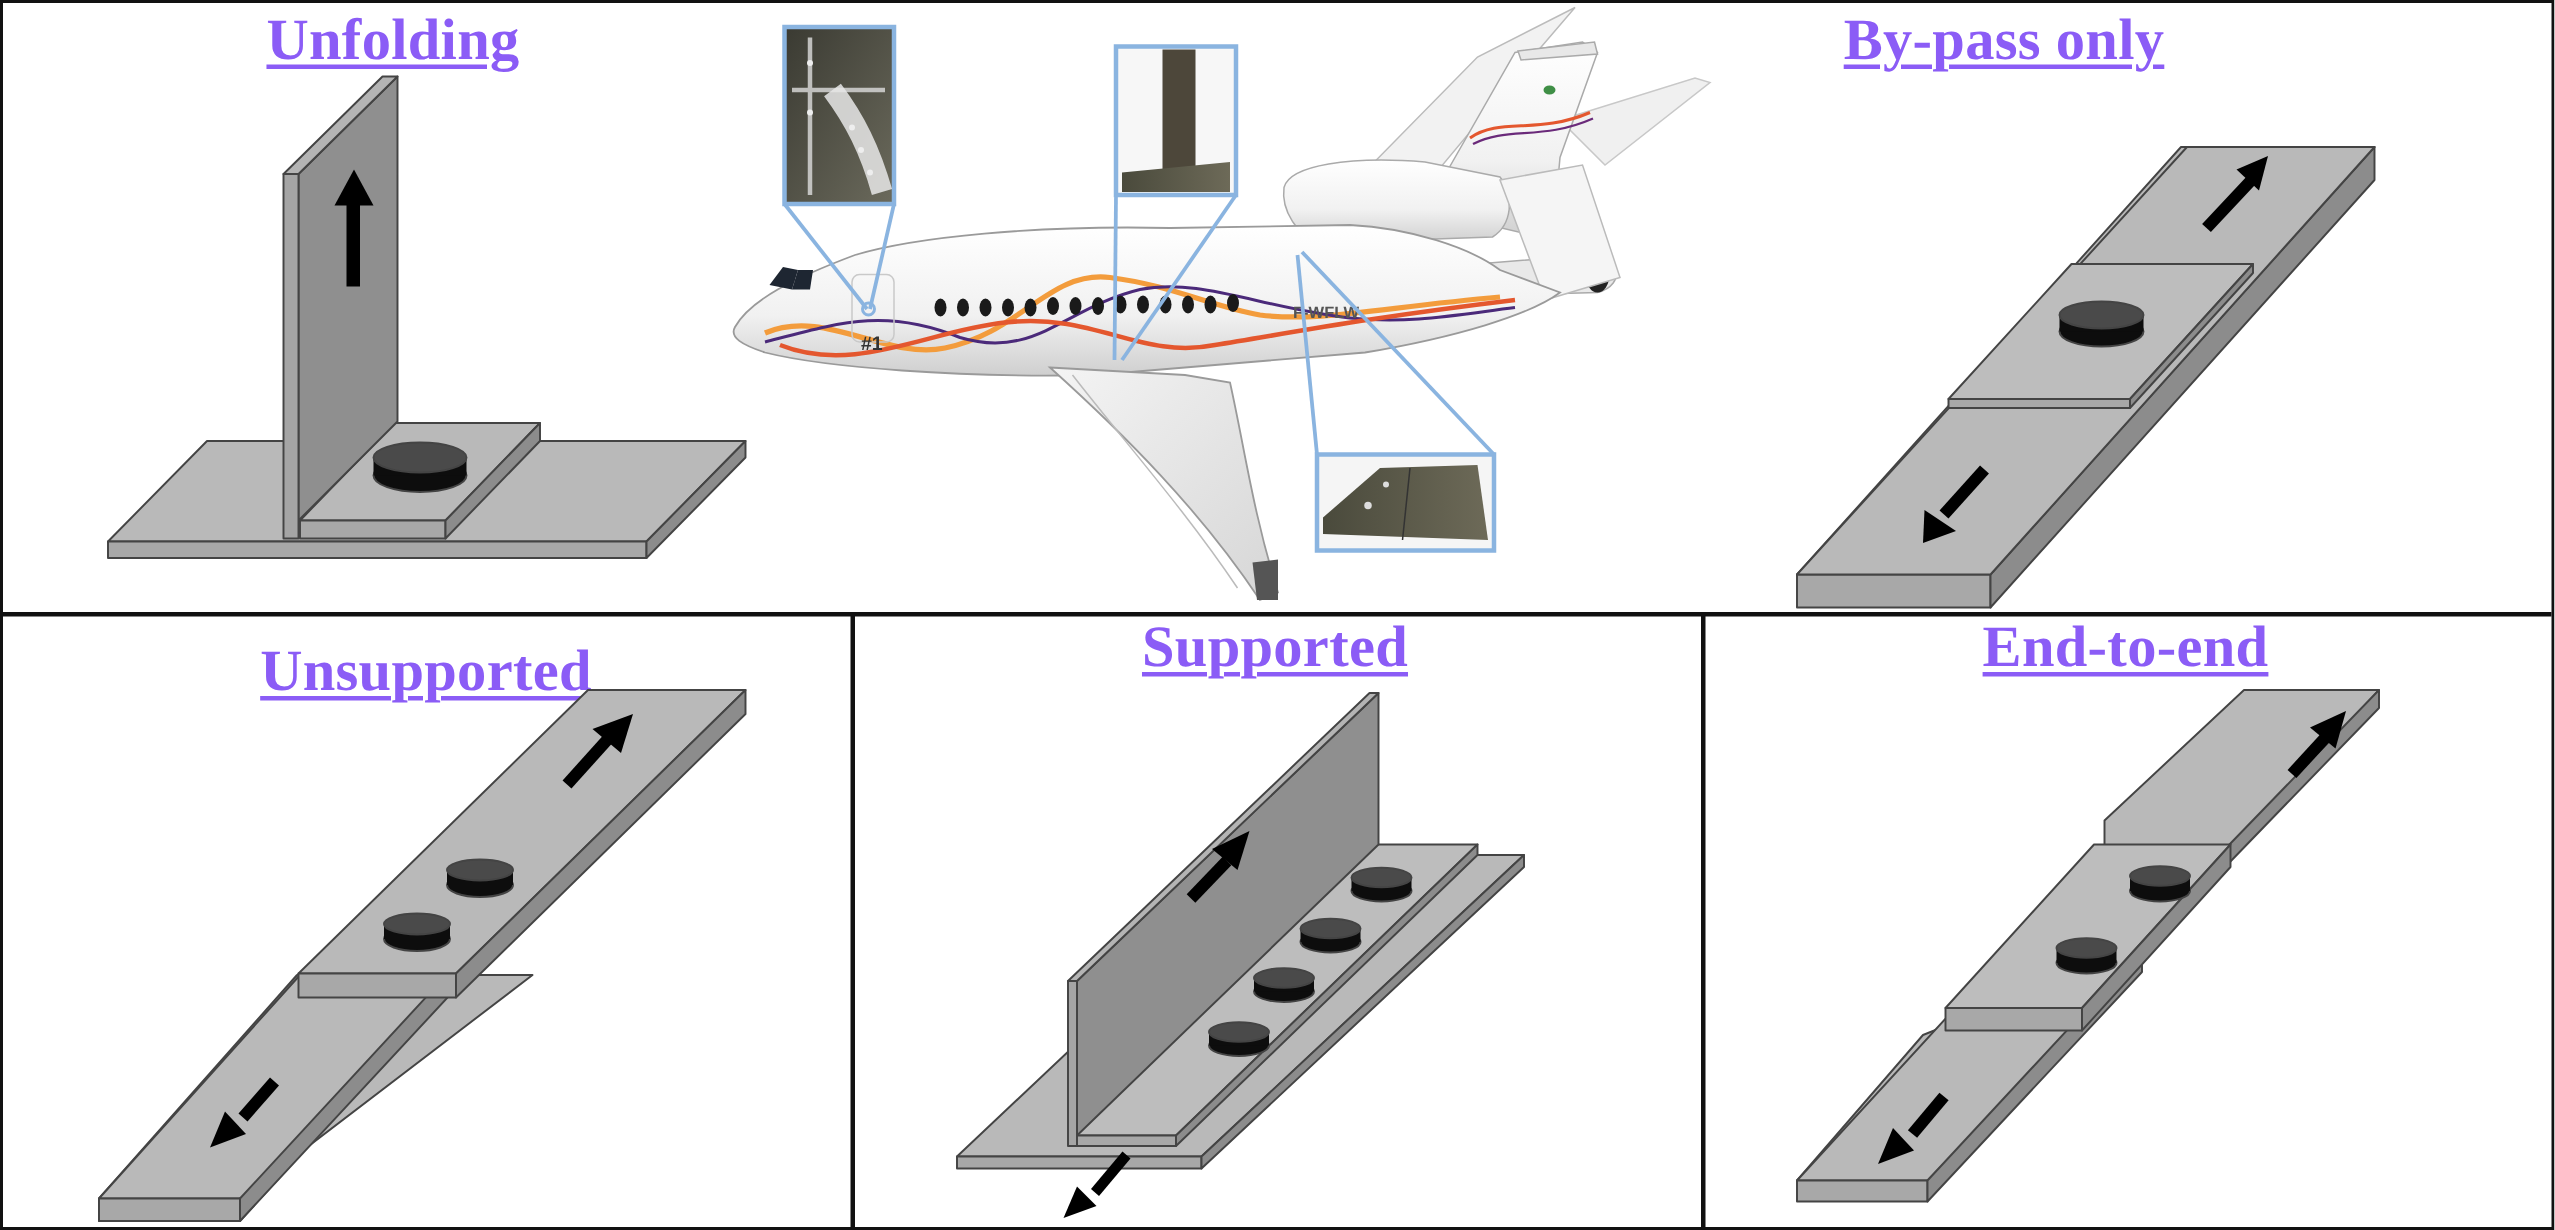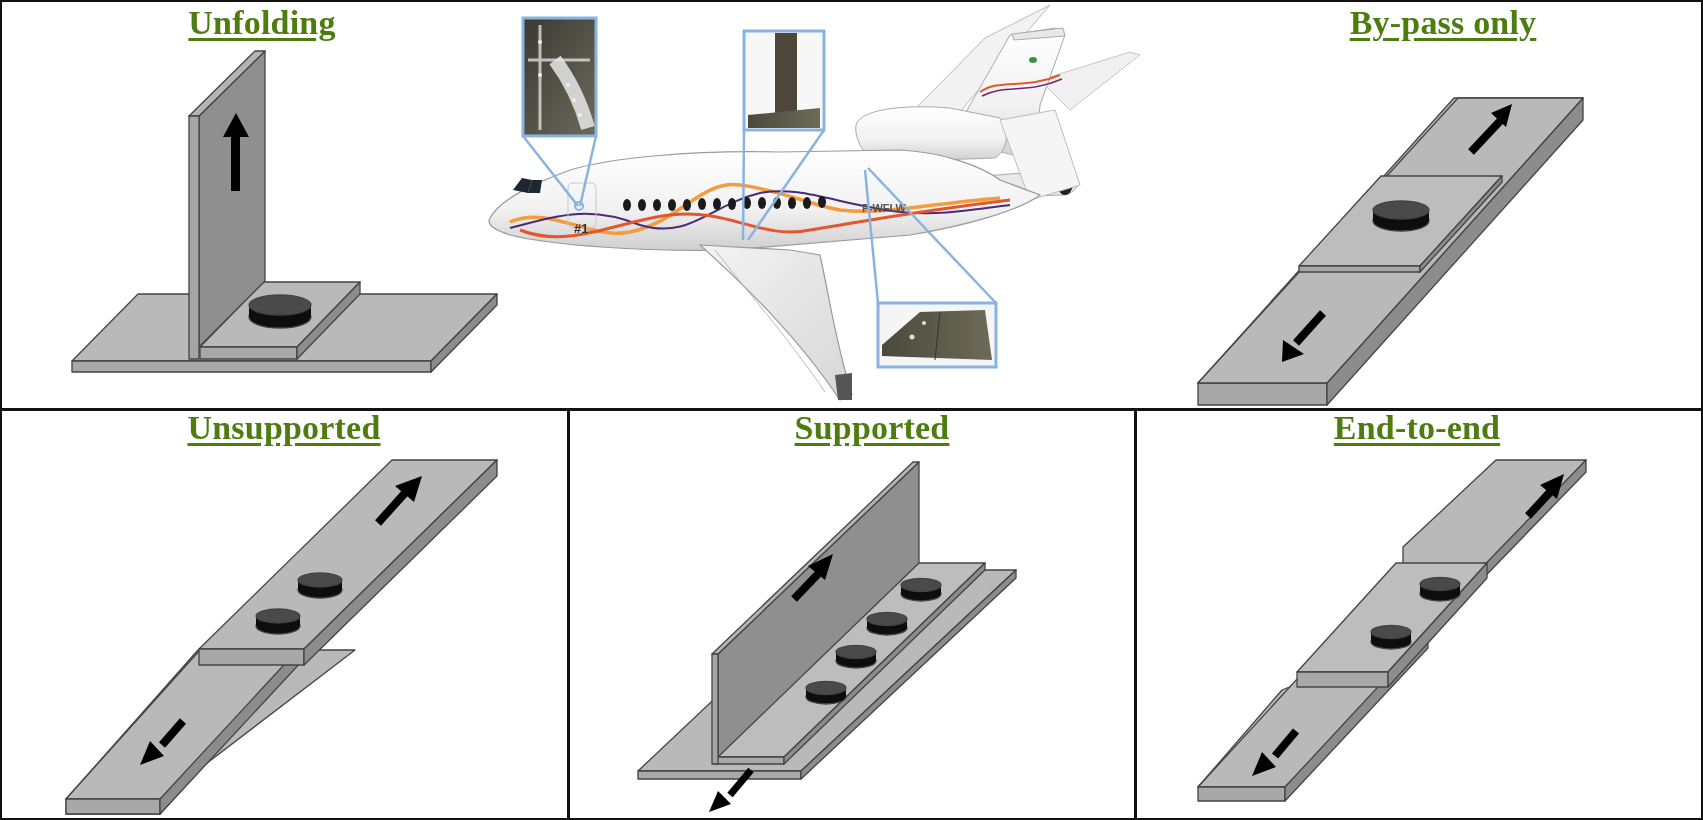--- a/index.html
+++ b/index.html
@@ -5,40 +5,40 @@
   html, body { margin: 0; padding: 0; background: #ffffff; }
   body { width: 1703px; height: 820px; position: relative; overflow: hidden; }
   .frame {
     position: absolute; left: 0; top: 0; width: 1699px; height: 816px;
     border: 2px solid #111; background: #fff;
   }
   .hline { position: absolute; left: 0; width: 1699px; height: 3px; background: #111; top: 406px; }
   .vline { position: absolute; top: 408px; width: 3px; height: 408px; background: #111; }
   .title {
     position: absolute; font-family: "Liberation Serif", "DejaVu Serif", serif;
-    font-weight: bold; font-size: 34px; color: #4d7c0f; text-decoration: underline;
+    font-weight: bold; font-size: 39px; color: #8b5cf6; text-decoration: underline;
     text-decoration-thickness: 3px; text-underline-offset: 4px; white-space: nowrap;
     transform: translateX(-50%); letter-spacing: 0.2px; text-align: right;
   }
   svg { position: absolute; overflow: visible; }
   .reg-text { font-family: "Liberation Sans", "DejaVu Sans", sans-serif; font-weight: bold; }
 </style>
 </head>
 <body>
 
 <div class="frame">
   <div class="hline"></div>
   <div class="vline" style="left:565px"></div>
   <div class="vline" style="left:1132px"></div>
 </div>
 
 <div class="title" style="left:262px; top:4px;">Unfolding</div>
-<div class="title" style="left:1443px; top:4px;">By-pass only</div>
-<div class="title" style="left:284px; top:409px;">Unsupported</div>
-<div class="title" style="left:872px; top:409px;">Supported</div>
+<div class="title" style="left:1336px; top:4px;">By-pass only</div>
+<div class="title" style="left:284px; top:425px;">Unsupported</div>
+<div class="title" style="left:850px; top:409px;">Supported</div>
 <div class="title" style="left:1417px; top:409px;text-decoration:underline;">End-to-end</div>
 
 <svg style="left:0;top:0" width="500" height="400" viewBox="0 0 500 400">
   <g stroke="#444" stroke-width="1.3" stroke-linejoin="round">
 
     <polygon points="72,361 138,294 497,294 431,361" fill="#b9b9b9"></polygon>
     <polygon points="72,361 431,361 431,372 72,372" fill="#a8a8a8"></polygon>
     <polygon points="431,361 497,294 497,305 431,372" fill="#8c8c8c"></polygon>
 
     <polygon points="200,347 263,282 360,282 297,347" fill="#b9b9b9"></polygon>

